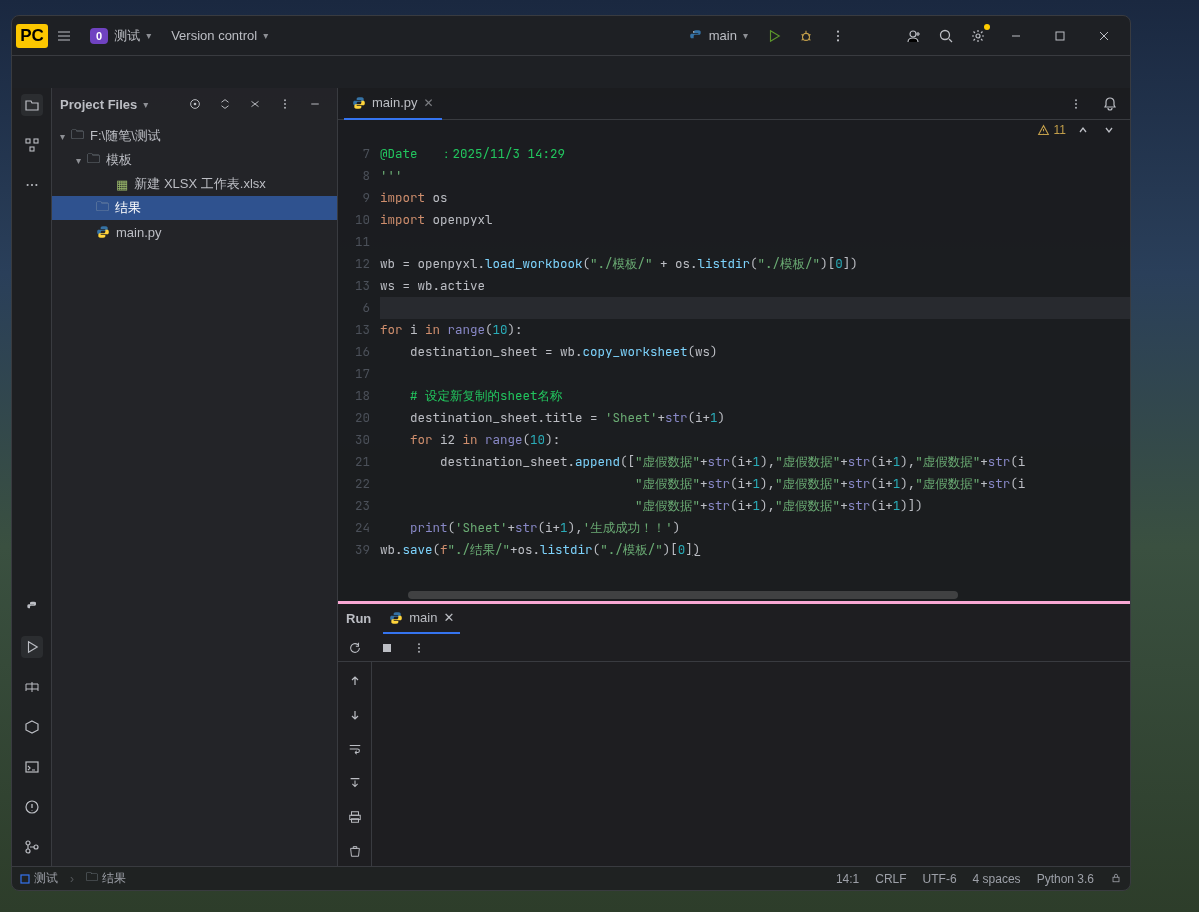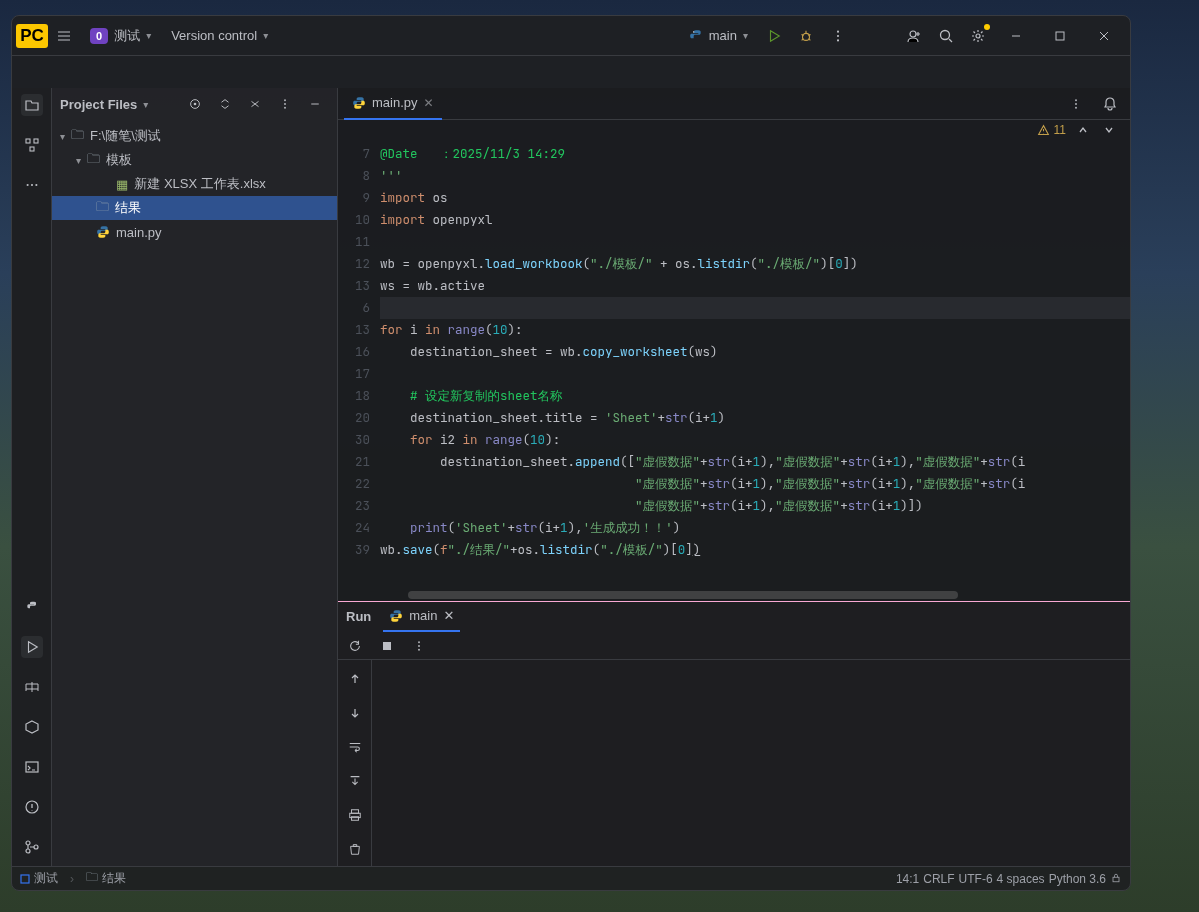--- a/index.html
+++ b/index.html
@@ -58,30 +58,30 @@
 
 
 .kw { color: #cf8e6d; }
 .str { color: #6aab73; }
 .num { color: #2aacb8; }
 .fn { color: #7dd3fc; }
 .cm { color: #22c55e; }
 .builtin { color: #8888c6; }
 
 
-.run-panel { height: 265px; border-top: 1px solid #f9a8d4; background: rgba(30,31,34,0.85); display: flex; flex-direction: column; }
+.run-panel { height: 265px; border-top: 3px solid #f9a8d4; background: rgba(30,31,34,0.85); display: flex; flex-direction: column; }
 .run-tabs { height: 30px; display: flex; align-items: center; padding: 0 8px; gap: 12px; border-bottom: 1px solid transparent; }
 .run-tab { height: 30px; display: flex; align-items: center; gap: 6px; padding: 0 6px; border-bottom: 2px solid #3574f0; cursor: pointer; }
 .run-body { flex: 1; display: flex; }
 .run-side-controls { width: 34px; display: flex; flex-direction: column; align-items: center; padding-top: 8px; gap: 12px; border-right: 1px solid #393b40; }
 .run-output { flex: 1; }
 
 
 .statusbar { height: 24px; border-top: 1px solid #393b40; display: flex; align-items: center; padding: 0 8px; font-size: 12px; color: #9da0a8; gap: 12px; }
-.statusbar .right { margin-left: auto; display: flex; gap: 4px; }
+.statusbar .right { margin-left: auto; display: flex; gap: 16px; }
 
 svg { display: block; }
 </style>
 </head>
 <body>
 
 <div class="window">
 
   <div class="topbar">
     <div class="topbar-left">

